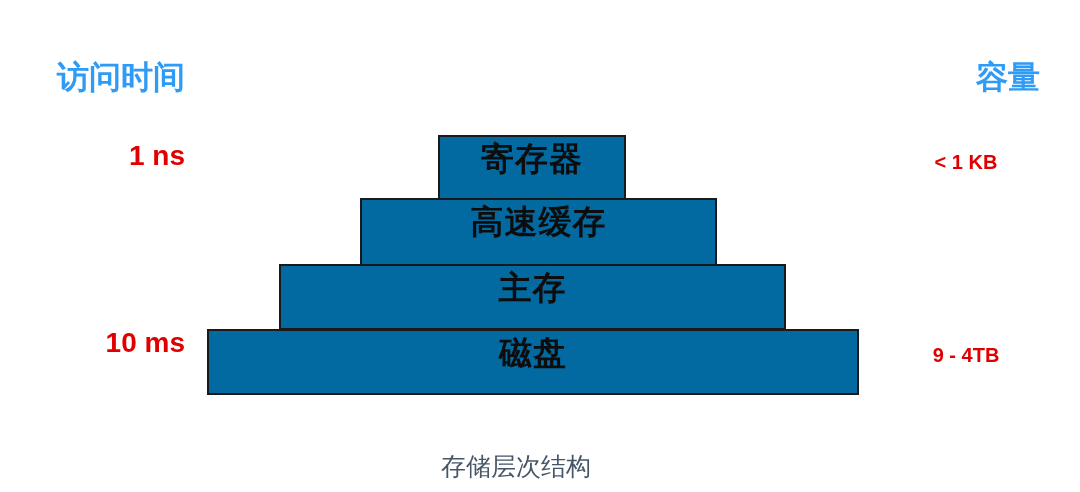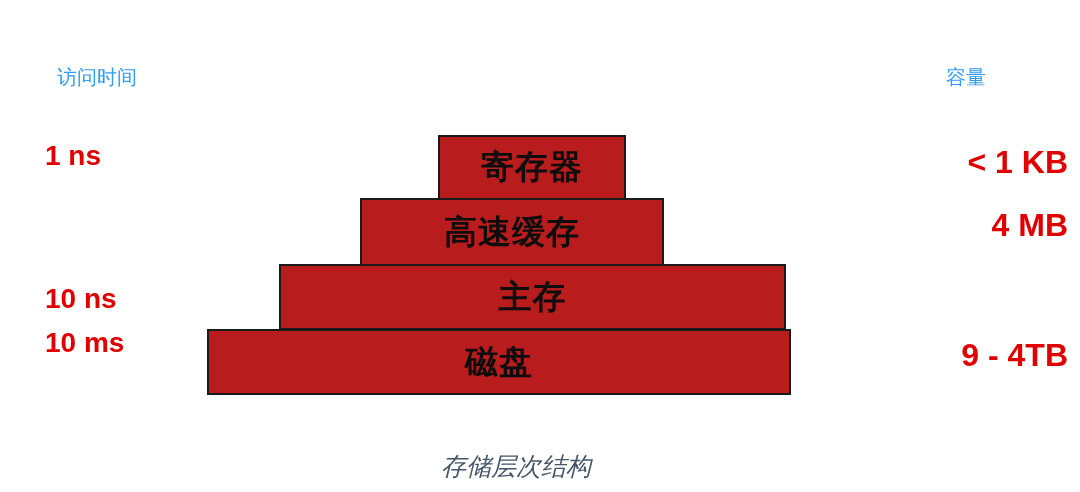--- a/index.html
+++ b/index.html
@@ -13,123 +13,120 @@
     position: relative;
     width: 1080px;
     height: 492px;
     background: var(--bg, #ffffff);
     overflow: hidden;
   }
 
   
   .col-header {
     position: absolute;
-    font-size: 20px;
-    font-weight: normal;
+    font-size: 32px;
+    font-weight: bold;
     color: var(--header-blue, #2e9bf6);
     line-height: 30px;
     white-space: nowrap;
   }
   .col-header.left  { left: 57px;  top: 62px; }
-  .col-header.right { left: 946px; top: 62px; }
+  .col-header.right { left: 976px; top: 62px; }
 
   
   .time-label {
     position: absolute;
     left: 45px;
     width: 140px;
-    text-align: left;
+    text-align: right;
     font-size: 28px;
     font-weight: bold;
     color: var(--value-red, #e00000);
     line-height: 28px;
     white-space: nowrap;
   }
   .time-0 { top: 142px; }
   .time-1 { top: 214px; }
   .time-2 { top: 285px; }
   .time-3 { top: 329px; }
 
   
   .cap-label {
     position: absolute;
-    left: 928px;
+    left: 896px;
     width: 140px;
-    text-align: right;
-    font-size: 32px;
+    text-align: center;
+    font-size: 20px;
     font-weight: bold;
     color: var(--value-red, #e00000);
     line-height: 28px;
     white-space: nowrap;
   }
   .cap-0 { top: 148px; }
   .cap-1 { top: 211px; }
   .cap-2 { top: 271px; }
   .cap-3 { top: 341px; }
 
   
   .pyr-box {
     position: absolute;
-    background: #b91c1c;
+    background: #0369a1;
     border: 2px solid var(--box-border, #1a1a1a);
     display: flex;
-    align-items: center;
+    align-items: flex-start;
     justify-content: center;
   }
   .pyr-box .pyr-label {
     font-size: 33px;
     font-weight: bold;
     color: #0d0d0d;
     letter-spacing: 1px;
     white-space: nowrap;
   }
   .lvl-0 { left: 438px; top: 135px; width: 188px; height: 65px; }
-  .lvl-1 { left: 360px; top: 198px; width: 304px; height: 68px; }
+  .lvl-1 { left: 360px; top: 198px; width: 357px; height: 68px; }
   .lvl-2 { left: 279px; top: 264px; width: 507px; height: 66px; }
-  .lvl-3 { left: 207px; top: 329px; width: 584px; height: 66px; }
+  .lvl-3 { left: 207px; top: 329px; width: 652px; height: 66px; }
 
   
   .caption {
     position: absolute;
     left: 396px;
     top: 452px;
     width: 240px;
     text-align: center;
     font-size: 25px;
     font-weight: normal;
     color: var(--caption-gray, #455669);
     line-height: 28px;
     white-space: nowrap;
-    font-style: italic;
   }
 </style>
 </head>
 <body>
 
 <div class="canvas">
 
   <div class="col-header left">访问时间</div>
   <div class="col-header right">容量</div>
 
   <div class="time-label time-0">1 ns</div>
-  <div class="time-label time-2">10 ns</div>
   <div class="time-label time-3">10 ms</div>
 
   <div class="pyr-box lvl-0">
     <span class="pyr-label">寄存器</span>
   </div>
   <div class="pyr-box lvl-1">
     <span class="pyr-label">高速缓存</span>
   </div>
   <div class="pyr-box lvl-2">
     <span class="pyr-label">主存</span>
   </div>
   <div class="pyr-box lvl-3">
     <span class="pyr-label">磁盘</span>
   </div>
 
   <div class="cap-label cap-0">&lt; 1 KB</div>
-  <div class="cap-label cap-1">4 MB</div>
   <div class="cap-label cap-3">9 - 4TB</div>
 
   <div class="caption">存储层次结构</div>
 
 </div>
 
 </body></html>

